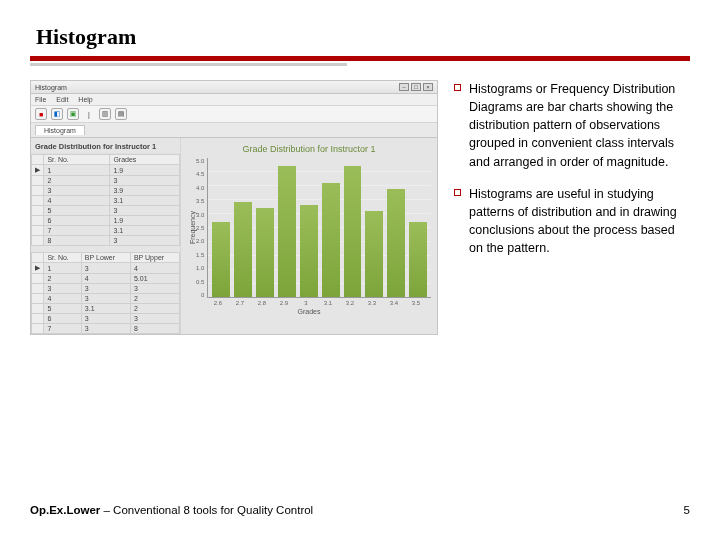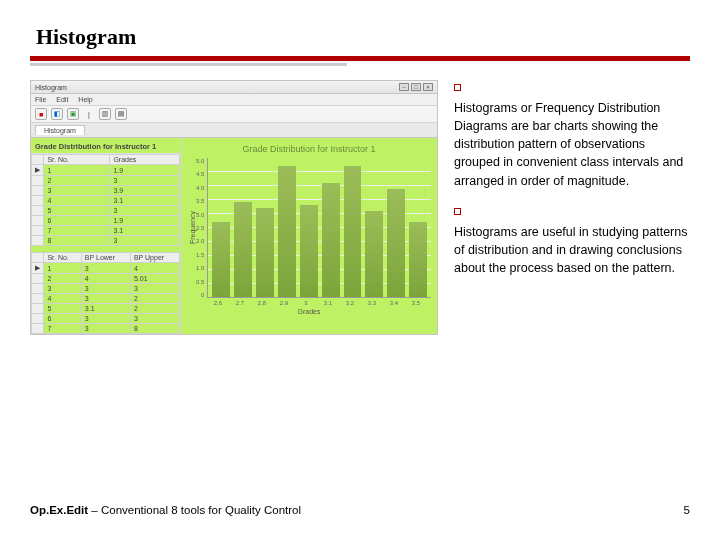--- a/index.html
+++ b/index.html
@@ -18,41 +18,41 @@
     font-size: 22px;
     margin-bottom: 6px;
     margin-left: 6px;
   }
   .rule-stack { margin-bottom: 14px; }
   .rule-red { height: 5px; background: #b00000; }
   .rule-shadow { height: 3px; background: #ccc; margin-top: 2px; width: 48%; }
   .content-row { display: flex; gap: 16px; }
   .left-col { flex: 0 0 408px; }
   .right-col { flex: 1; font-size: 12.5px; line-height: 1.45; }
-  .right-col .bullet { display: flex; gap: 8px; margin-bottom: 14px; flex-direction: column; }
+  .right-col .bullet { display: flex; gap: 8px; margin-bottom: 14px; }
   .right-col .sq { width: 7px; height: 7px; border: 1px solid #b00000; margin-top: 4px; flex-shrink: 0; }
   .app-window {
     border: 1px solid #c5c5c5;
     background: #f8f8f8;
     font-size: 7px;
     color: #444;
   }
   .app-titlebar {
     display: flex; justify-content: space-between; align-items: center;
     padding: 2px 4px; background: linear-gradient(#f3f3f3,#e3e3e3);
     border-bottom: 1px solid #c5c5c5;
   }
   .win-ctrls { display: flex; gap: 2px; }
   .win-ctrls span { width: 10px; height: 8px; border: 1px solid #888; background: #ddd; font-size:6px; text-align:center; line-height:6px;}
   .menubar { padding: 2px 4px; display:flex; gap: 10px; border-bottom:1px solid #d5d5d5; background:#f0f0f0;}
   .toolbar { padding: 2px 4px; display:flex; gap:4px; border-bottom:1px solid #d5d5d5; background:#f4f4f4; align-items:center;}
   .toolbar .tb-icon { width:12px; height:12px; border:1px solid #aaa; border-radius:2px; display:inline-flex; align-items:center; justify-content:center; font-size:7px;}
   .tab-strip { background:#e9e9e9; padding:2px 4px; border-bottom:1px solid #c5c5c5;}
   .tab { display:inline-block; background:#fff; border:1px solid #c5c5c5; border-bottom:none; padding:1px 8px;}
-  .app-body { display:flex; background:#bef264;}
+  .app-body { display:flex; background:#e5e5e5;}
   .app-left { width:150px; border-right:1px solid #d5d5d5;}
   .sheet-title { font-weight:bold; padding:4px 4px 2px; font-size:7.5px; border-bottom:1px solid #e0e0e0;}
   .data-table { width:100%; border-collapse:collapse; font-size:7px;}
   .data-table th, .data-table td { border:1px solid #d0d0d0; padding:1px 3px; text-align:left;}
   .data-table th { background:#eee; font-weight:normal;}
   .rowhdr { background:#eee; width:10px; text-align:center;}
   .app-right { flex:1; padding:6px 6px 2px; position:relative;}
   .chart-title { text-align:center; color:#6a8a3a; font-size:9px; margin-bottom:4px;}
   .chart-area { display:flex; height:140px;}
   .y-axis { display:flex; flex-direction:column; justify-content:space-between; align-items:flex-end; font-size:6px; color:#666; padding-right:3px;}
@@ -275,16 +275,16 @@
       <div class="bullet">
         <div class="sq"></div>
         <div>Histograms are useful in studying patterns of distribution and in drawing conclusions about the process based on the pattern.</div>
       </div>
     </div>
   </div>
 </div>
 
 <div class="footer">
   <div class="footer-left">
-    <span class="bold">Op.Ex.Edit</span><span> –  Conventional 8 tools for Quality Control</span>
+    <span class="bold">Op.Ex.Lower</span><span> –  Conventional 8 tools for Quality Control</span>
   </div>
   <div>5</div>
 </div>
 
 </body></html>

